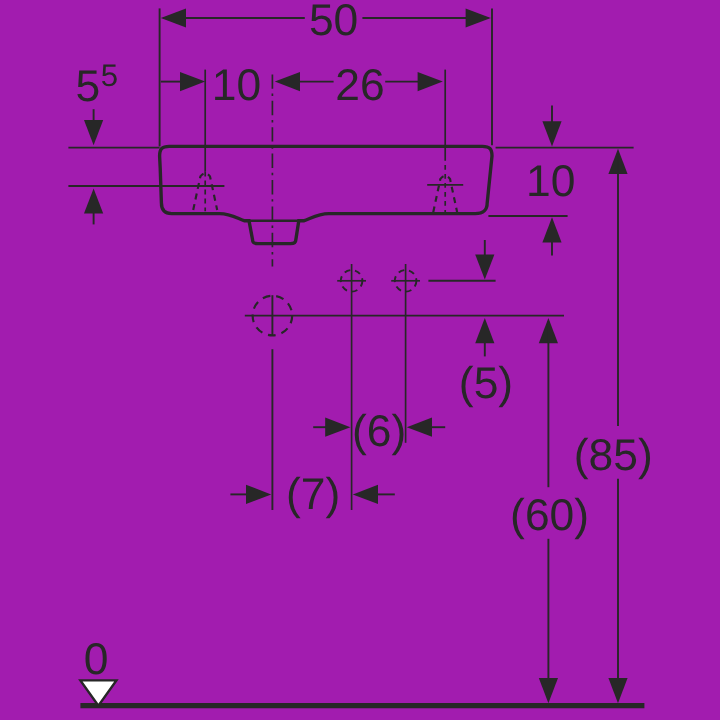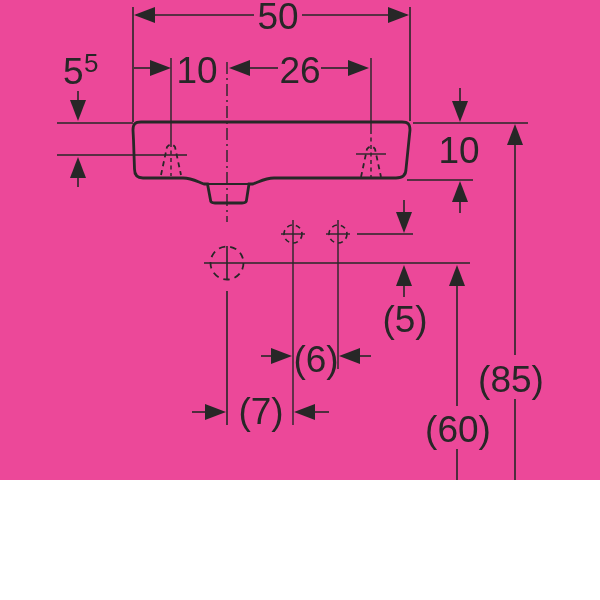--- a/index.html
+++ b/index.html
@@ -1,16 +1,16 @@
 <!DOCTYPE html>
 <html><head>
 <meta charset="utf-8">
 <style>
   html,body{margin:0;padding:0;background:#ffffff;}
-  .stage{position:relative;width:600px;height:480px;background:#ec4899;overflow:hidden;
+  .stage{position:relative;width:600px;height:600px;background:#a21caf;overflow:hidden;
          font-family:"Liberation Sans", sans-serif;}
   svg text{font-family:"Liberation Sans", sans-serif;fill:#272727;}
 </style>
 </head>
 <body>
 
 <div class="stage">
 <svg width="600" height="600" viewBox="0 0 600 600">
 
   <g stroke="#272727" fill="none" stroke-linecap="butt">

